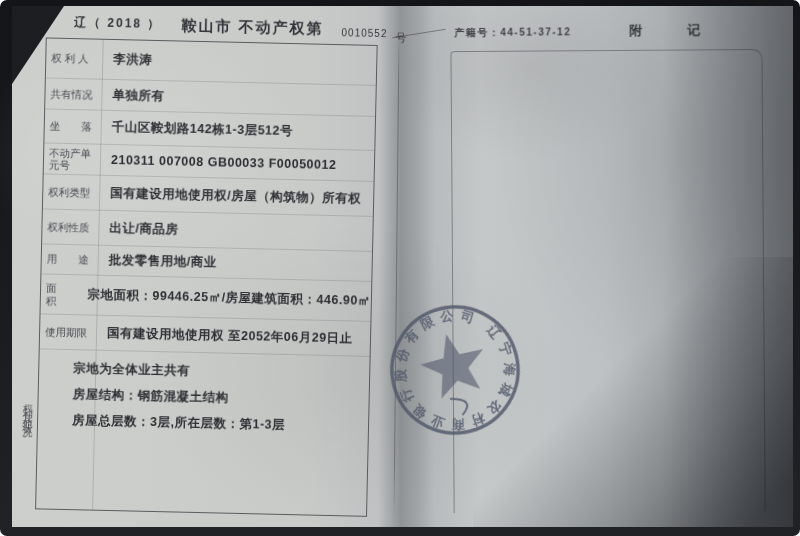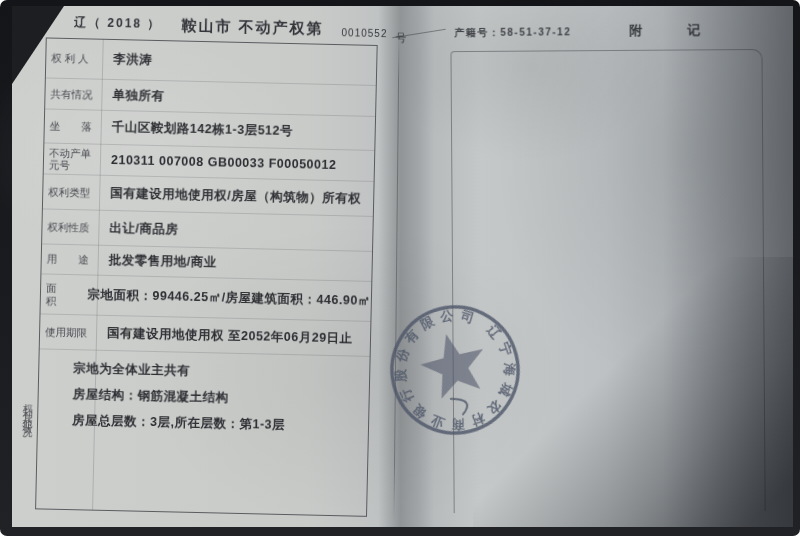--- a/index.html
+++ b/index.html
@@ -123,21 +123,21 @@
           <span>宗地为全体业主共有</span>
           <span>房屋结构：钢筋混凝土结构</span>
           <span>房屋总层数：3层,所在层数：第1-3层</span>
         </div>
       </div>
     </div>
   </div>
 
   <div class="rpage">
     <div class="r-header">
-      <span class="pid">产籍号：58-51-37-12</span>
+      <span class="pid">产籍号：44-51-37-12</span>
       <span class="notes-title">附　记</span>
     </div>
     <div class="notes-box"></div>
   </div>
 
   <svg class="stamp" viewBox="0 0 138 138">
     <circle cx="69" cy="69" r="63" fill="none" stroke="#4d5568" stroke-width="3.4"></circle>
     <polygon fill="#4d5568" fill-opacity="0.72" points="69,32 77.2,54.7 101.3,55.5 82.3,70.3 89,93.5 69,80 49,93.5 55.7,70.3 36.7,55.5 60.8,54.7"></polygon>
     <path d="M 58 96 Q 82 102 66 114" fill="none" stroke="#4d5568" stroke-width="2" stroke-linecap="round"></path>
     <defs>

